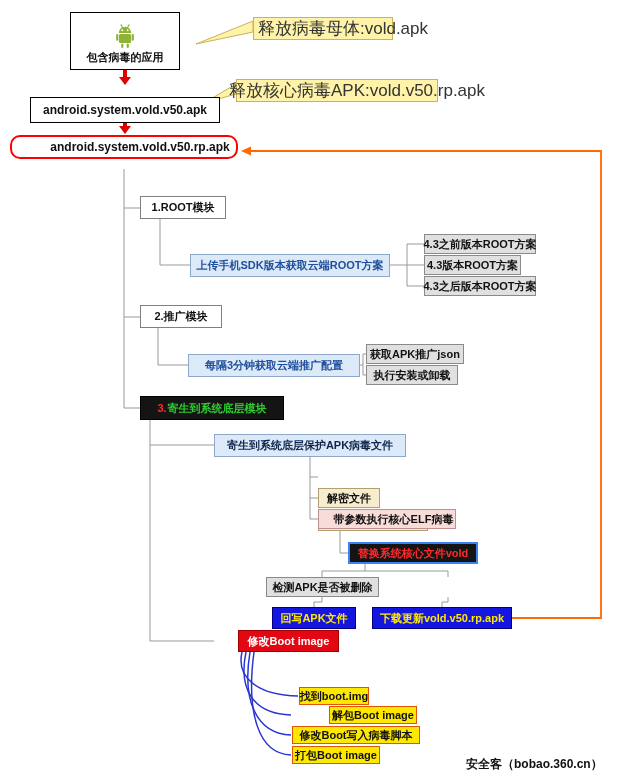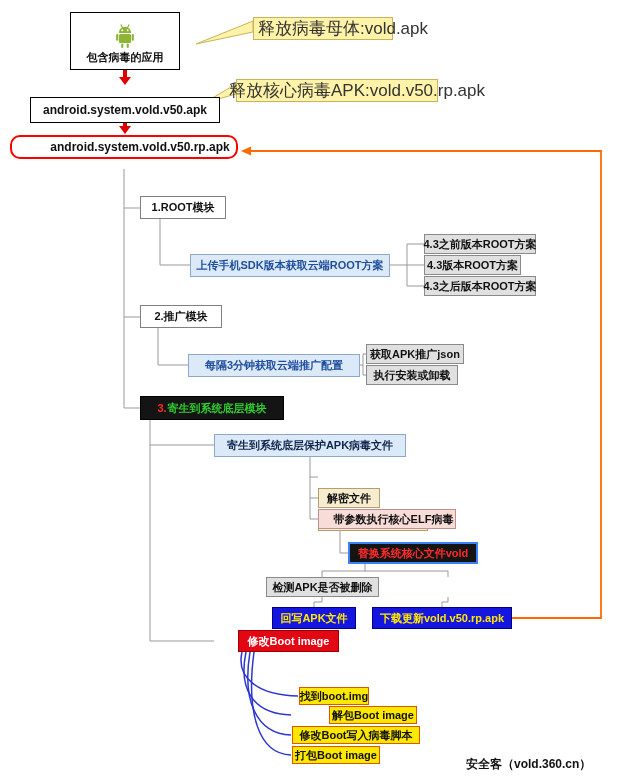--- a/index.html
+++ b/index.html
@@ -130,15 +130,15 @@
   <div class="node box-gray" style="left:266px;top:577px;width:113px;height:20px;">检测APK是否被删除</div>
   <div class="node box-blue-strong" style="left:272px;top:607px;width:84px;height:22px;">回写APK文件</div>
   <div class="node box-blue-strong" style="left:372px;top:607px;width:140px;height:22px;text-align:center;">下载更新vold.v50.rp.apk</div>
 
   <div class="node box-red" style="left:214px;top:630px;width:101px;height:22px;">修改Boot image</div>
   <div class="node box-yellow" style="left:299px;top:687px;width:70px;height:18px;">找到boot.img</div>
   <div class="node box-yellow" style="left:292px;top:706px;width:88px;height:18px;margin-left:37px;">解包Boot image</div>
   <div class="node box-yellow" style="left:292px;top:726px;width:128px;height:18px;">修改Boot写入病毒脚本</div>
   <div class="node box-yellow" style="left:292px;top:746px;width:88px;height:18px;">打包Boot image</div>
 
-  <div class="node watermark" style="left:466px;top:755px;width:166px;height:18px;justify-content:flex-start;">安全客（vold.360.cn）</div>
+  <div class="node watermark" style="left:466px;top:755px;width:166px;height:18px;justify-content:flex-start;">安全客（bobao.360.cn）</div>
 
 </div>
 
 </body></html>

